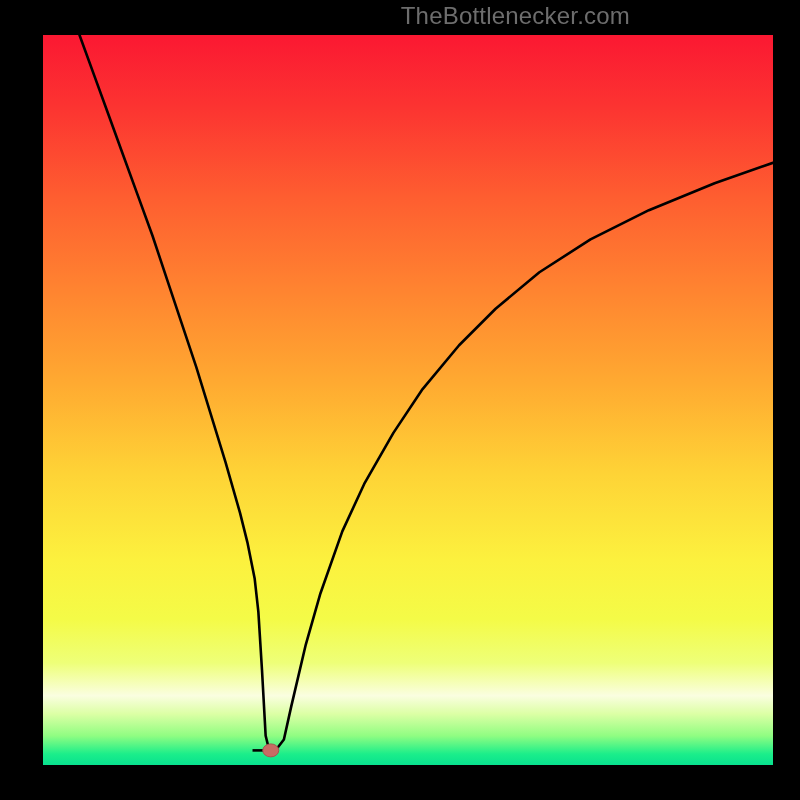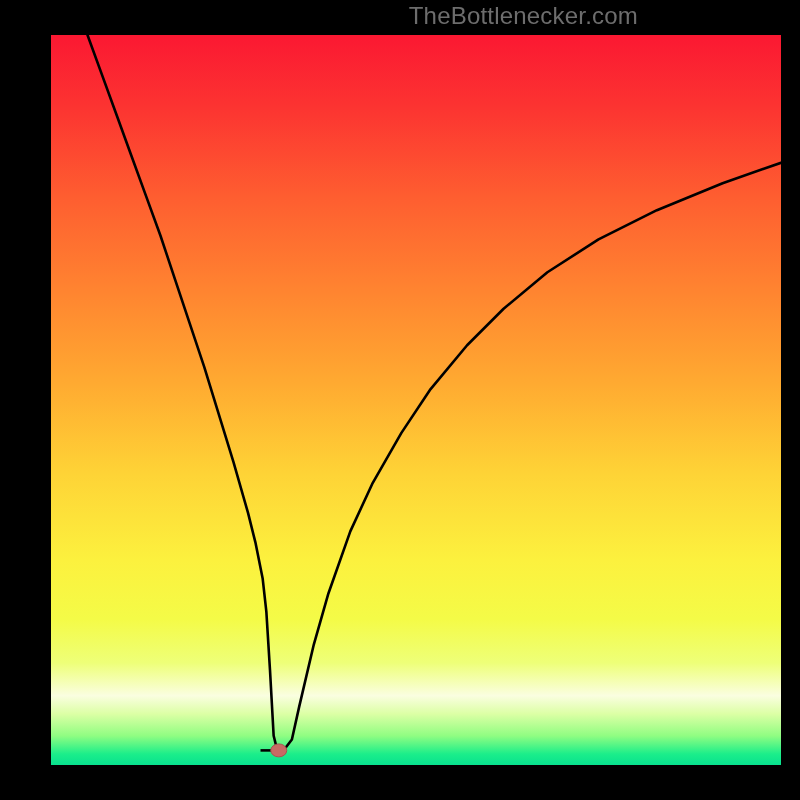--- a/index.html
+++ b/index.html
@@ -6,21 +6,21 @@
     margin: 0;
     padding: 0;
     width: 800px;
     height: 800px;
     background: #000;
     overflow: hidden;
     font-family: Arial, Helvetica, sans-serif;
   }
   .frame {
     position: absolute;
-    left: 16px;
+    left: 8px;
     top: 0;
     width: 632px;
     height: 800px;
     background: #000;
   }
   .plot-area {
     position: absolute;
     left: 35px;
     top: 35px;
     width: 730px;

